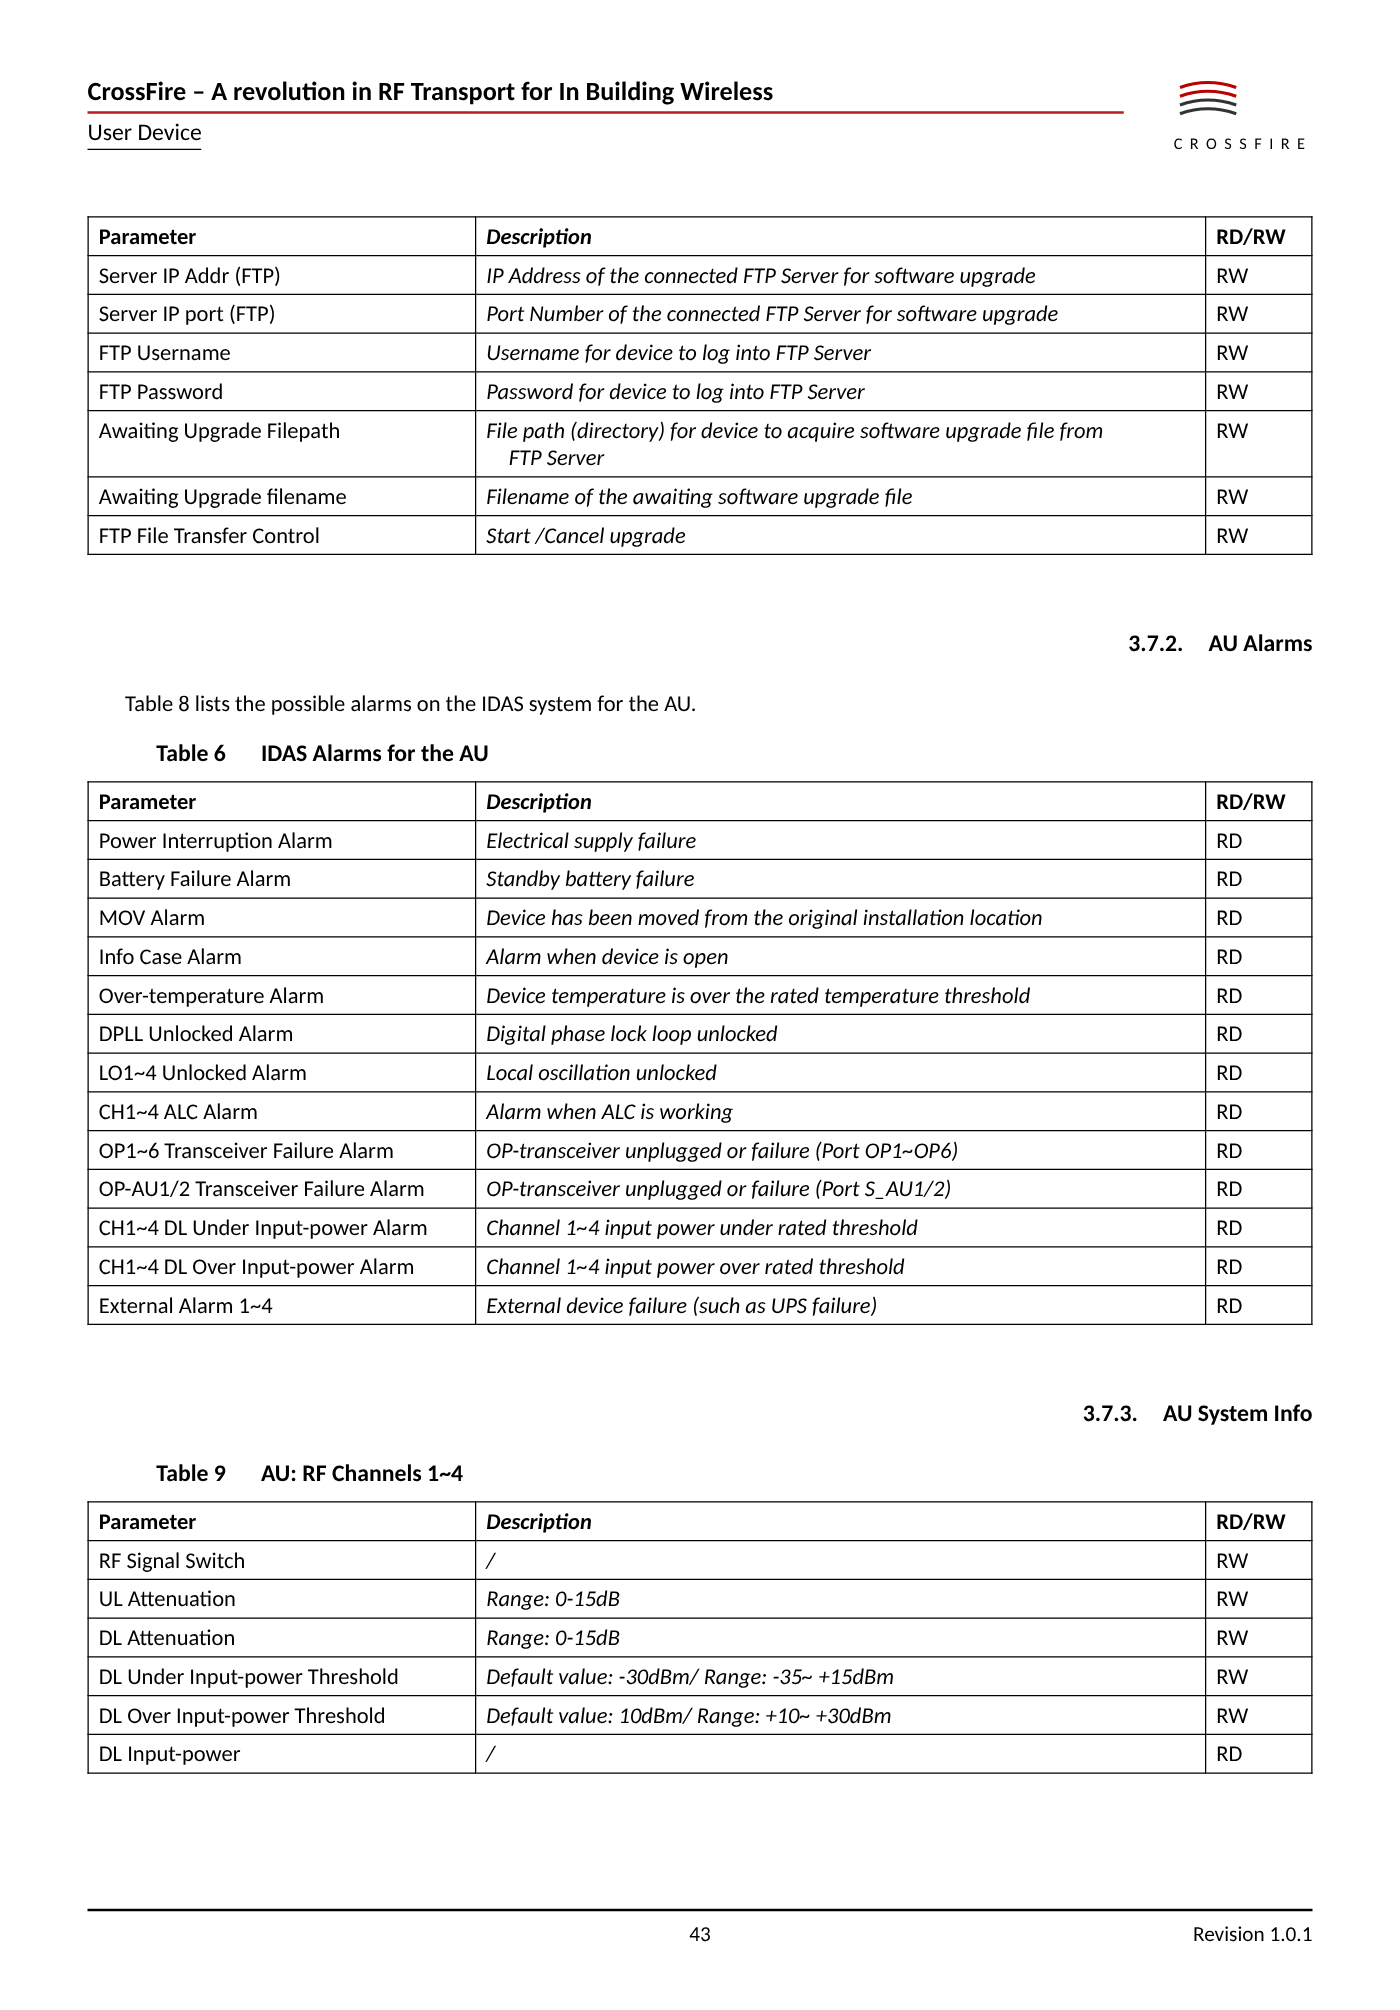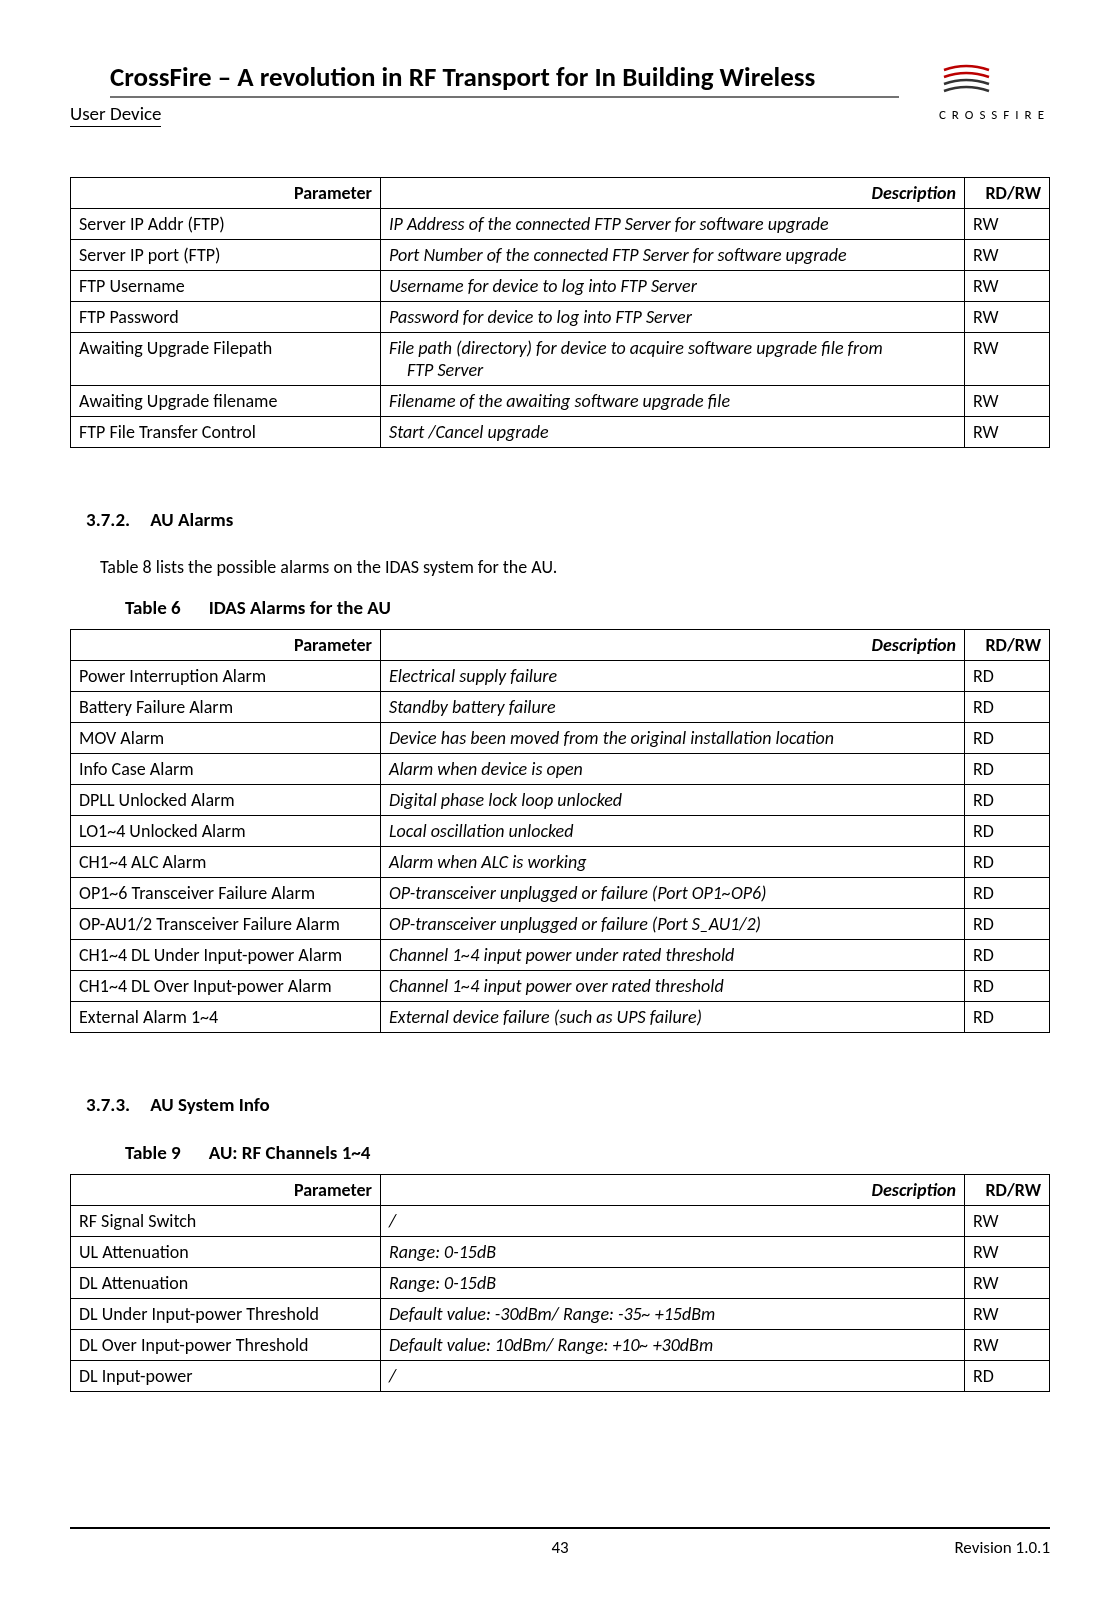--- a/index.html
+++ b/index.html
@@ -13,26 +13,25 @@
       padding: 60px 70px 50px 70px;
     }
     .header {
       display: flex;
       justify-content: space-between;
       align-items: flex-start;
       margin-bottom: 10px;
     }
     .header-left { flex: 1; }
     .header-title {
-      font-size: 27px;
+      font-size: 21px;
       font-weight: bold;
-      border-bottom: 2px solid #737373;
+      border-bottom: 2px solid #b91c1c;
       padding-bottom: 3px;
       margin-bottom: 4px;
-      margin-left: 40px;
     }
     .header-subtitle {
       font-size: 19px;
       border-bottom: 1px solid #000;
       display: inline-block;
       padding-bottom: 1px;
     }
     .logo {
       margin-left: 40px;
     }
@@ -55,30 +54,30 @@
     }
     th, td {
       border: 1px solid #000;
       padding: 4px 8px;
       text-align: left;
       vertical-align: top;
     }
     th {
       font-weight: bold;
       background: white;
-      text-align: right;
     }
     .col-param { width: 310px; }
     .col-desc { width: auto; font-style: italic; }
     .col-rdrw { width: 85px; margin-left: 36px; }
     .section-heading {
       font-size: 19px;
       font-weight: bold;
       margin-bottom: 25px;
       margin-left: 16px;
+      text-align: right;
     }
     .section-num { display: inline-block; margin-right: 20px; }
     .section-text {
       font-size: 18px;
       margin-bottom: 18px;
       margin-left: 30px;
     }
     .table-caption {
       font-size: 19px;
       font-weight: bold;
@@ -204,20 +203,25 @@
           <td class="col-param">MOV Alarm</td>
           <td class="col-desc">Device has been moved from the original installation location</td>
           <td class="col-rdrw">RD</td>
         </tr>
         <tr>
           <td class="col-param">Info Case Alarm</td>
           <td class="col-desc">Alarm when device is open</td>
           <td class="col-rdrw">RD</td>
         </tr>
         <tr>
+          <td class="col-param">Over-temperature Alarm</td>
+          <td class="col-desc">Device temperature is over the rated temperature threshold</td>
+          <td class="col-rdrw">RD</td>
+        </tr>
+        <tr>
           <td class="col-param">DPLL Unlocked Alarm</td>
           <td class="col-desc">Digital phase lock loop unlocked</td>
           <td class="col-rdrw">RD</td>
         </tr>
         <tr>
           <td class="col-param">LO1~4 Unlocked Alarm</td>
           <td class="col-desc">Local oscillation unlocked</td>
           <td class="col-rdrw">RD</td>
         </tr>
         <tr>

